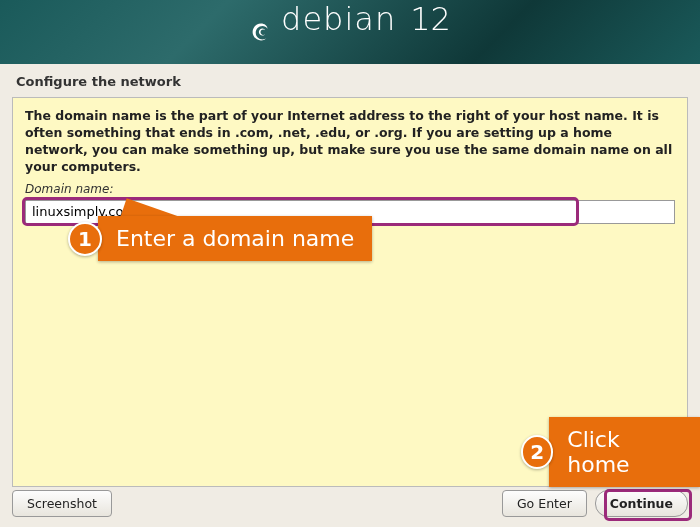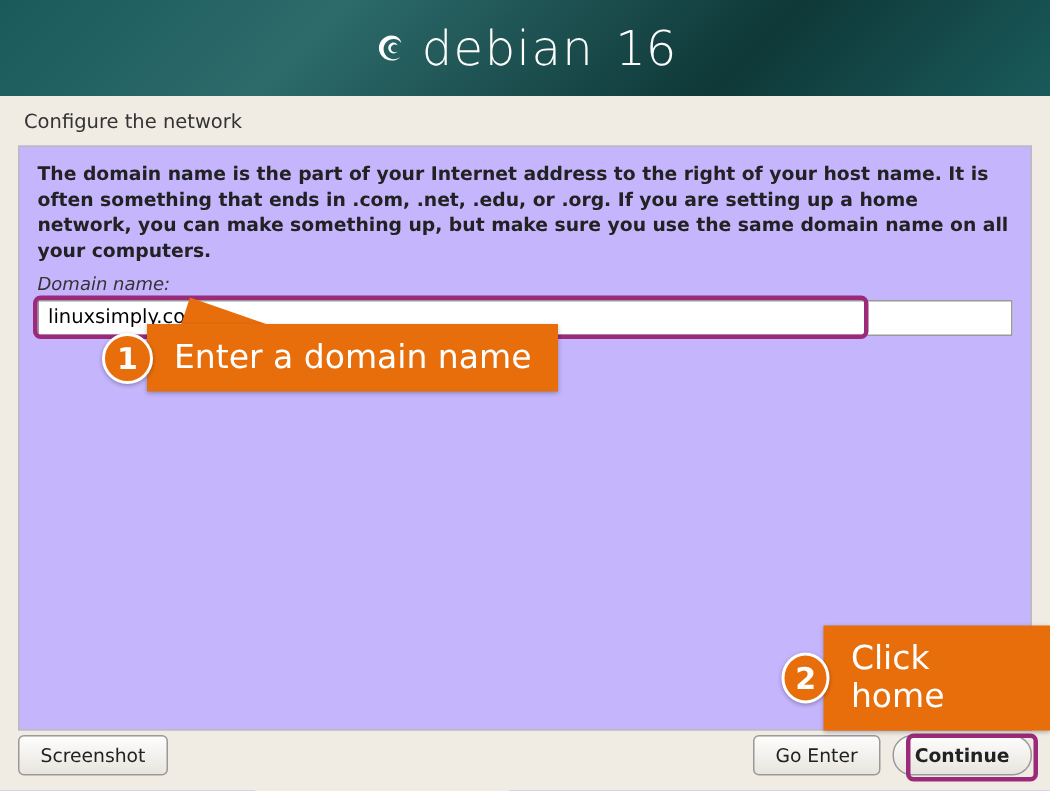--- a/index.html
+++ b/index.html
@@ -8,21 +8,20 @@
       height: 527px;
       font-family: "DejaVu Sans", Arial, sans-serif;
       background: #f0ece4;
       position: relative;
       overflow: hidden;
     }
     .header {
       height: 64px;
       background: linear-gradient(135deg, #1a5a5a 0%, #2d6b6b 30%, #0f3838 70%, #1a5a5a 100%);
       display: flex;
-      align-items: center;
       justify-content: center;
       color: #fff;
       position: relative;
     }
     .header-logo {
       display: flex;
       align-items: baseline;
       gap: 8px;
     }
     .swirl-icon {
@@ -36,28 +35,28 @@
       font-weight: 300;
       letter-spacing: 1px;
     }
     .header-version {
       font-size: 32px;
       font-weight: 300;
       margin-left: 6px;
     }
     .section-title {
       font-size: 13px;
-      font-weight: normal;
+      font-weight: bold;
       color: #333;
       padding: 10px 16px 8px;
     }
     .content-box {
       margin: 0 12px;
       border: 1px solid #bbb;
-      background: #c4b5fd;
+      background: #fef9c3;
       height: 390px;
       position: relative;
       padding: 10px 12px;
     }
     .instructions {
       font-size: 12.5px;
       font-weight: bold;
       color: #222;
       line-height: 1.35;
     }
@@ -186,21 +185,21 @@
   </style>
 </head>
 <body>
 
 <div class="header">
   <div class="header-logo">
     <svg class="swirl-icon" viewBox="0 0 100 100">
       <path d="M50 15c-19 0-35 16-35 35 0 19 16 35 35 35 10 0 19-4 25-11-5 4-12 7-19 7-15 0-28-12-28-28 0-15 12-28 28-28 9 0 16 4 21 11-1-12-12-21-27-21zm6 20c-8 0-15 7-15 15s7 15 15 15c4 0 8-2 11-5-2 1-5 2-8 2-6 0-11-5-11-11s5-11 11-11c3 0 6 1 8 3-2-5-6-8-11-8z"></path>
     </svg>
     <span class="header-title">debian</span>
-    <span class="header-version">16</span>
+    <span class="header-version">12</span>
   </div>
 </div>
 
 <div class="section-title">Configure the network</div>
 
 <div class="content-box">
   <div class="instructions">The domain name is the part of your Internet address to the right of your host name.  It is often something that ends in .com, .net, .edu, or .org.  If you are setting up a home network, you can make something up, but make sure you use the same domain name on all your computers.</div>
   <div class="field-label">Domain name:</div>
   <div class="input-wrap">
     <input class="domain-input" type="text" value="linuxsimply.com" style="">

